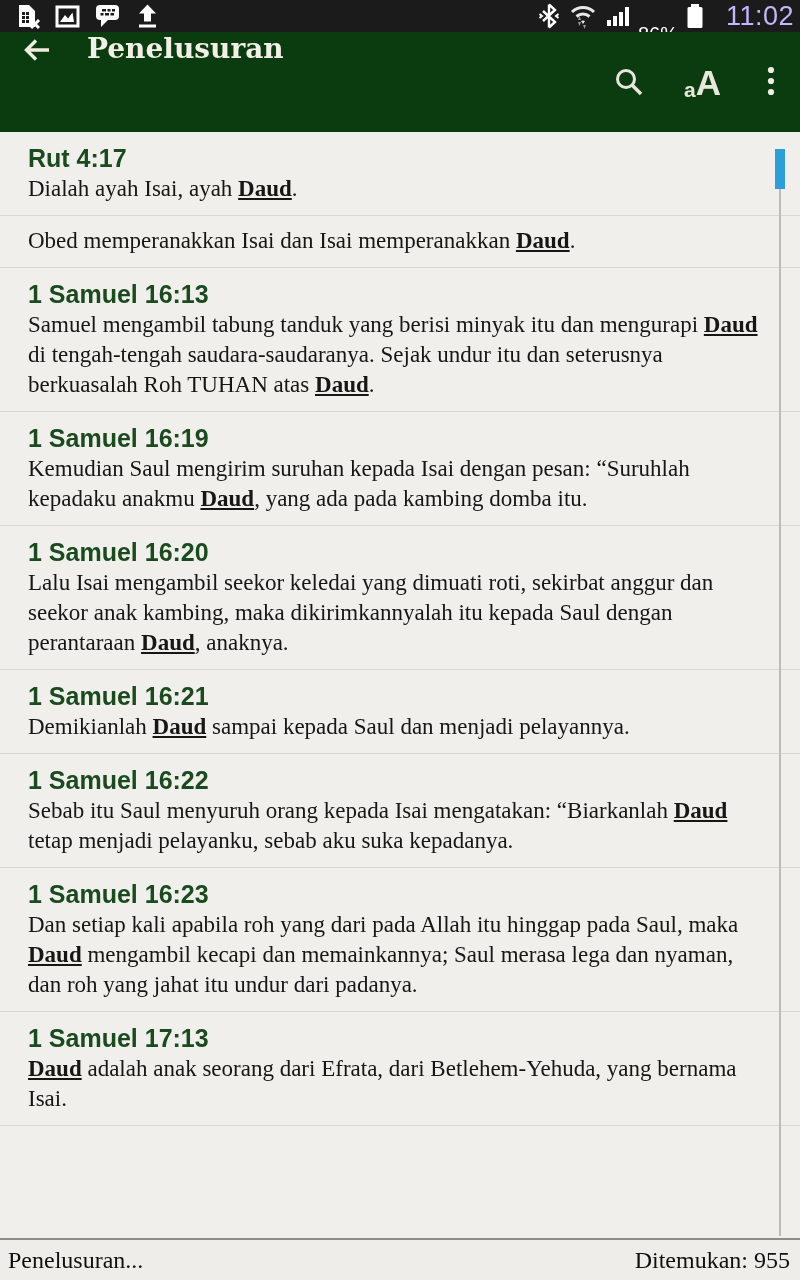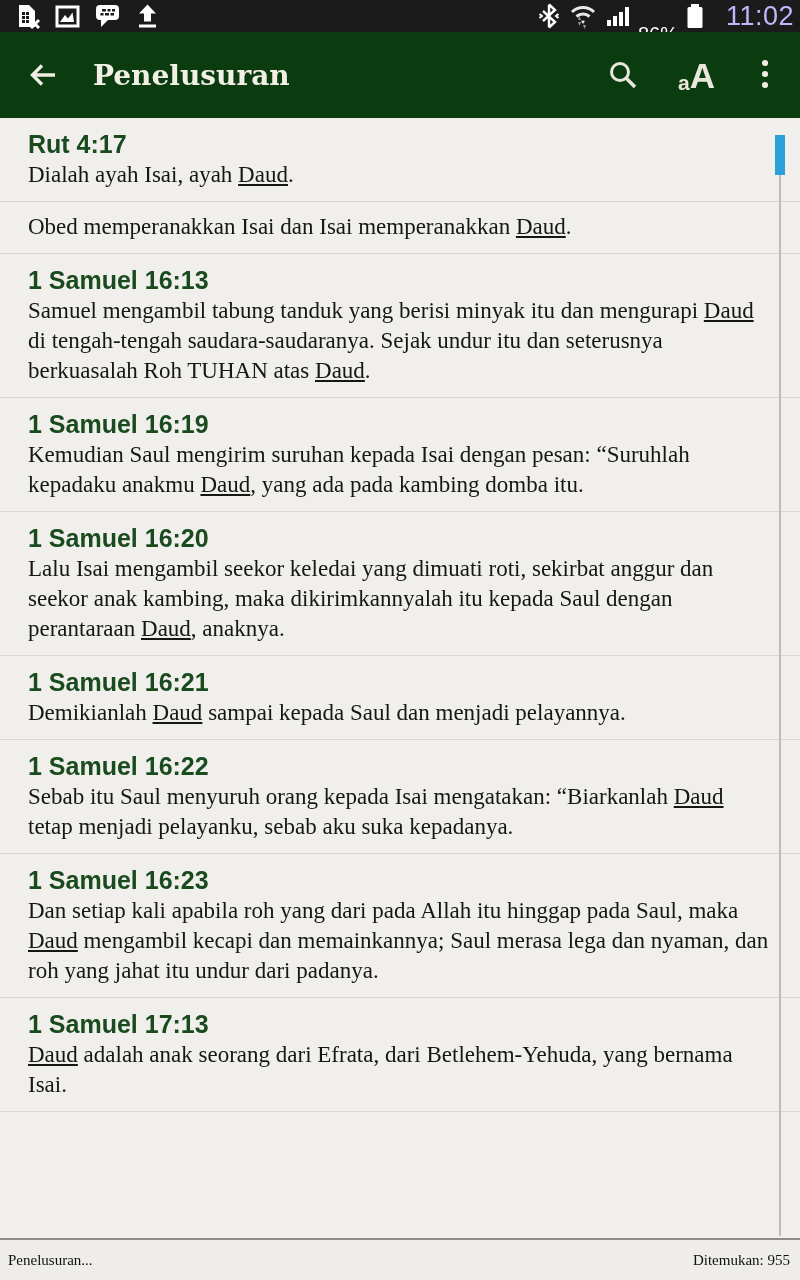--- a/index.html
+++ b/index.html
@@ -14,22 +14,22 @@
     height:32px; background:var(--statusbar-bg,#1b1b1b); color:#fff;
     display:flex; align-items:center; padding:0 6px; flex:0 0 auto;
   }
   .sb-left { display:flex; align-items:center; gap:14px; padding-left:8px; }
   .sb-right { margin-left:auto; display:flex; align-items:center; gap:7px; }
   .sb-right .pct { font-size:20px; color:#fdfdfd;margin-top:36px; }
   .sb-right .clock { font-size:27px; color:#c4b5fd; margin-left:14px; letter-spacing:0.5px; }
   .sbi { display:block; }
   
   .app-bar {
-    height:86px; background:var(--appbar-bg,#0b3c10);
-    display:flex; align-items:center; padding:0 25px; flex:0 0 auto;
+    height:100px; background:var(--appbar-bg,#0b3c10);
+    display:flex; padding:0 19px; flex:0 0 auto;
   }
   .back-btn { width:36px; height:36px; display:flex; align-items:center; justify-content:center; }
   .page-title {
     margin-left:32px; font-family:"DejaVu Serif", serif; font-weight:bold;
     font-size:28px; color:#f2efe5;
   }
   .ab-actions { margin-left:auto; display:flex; align-items:center; }
   .ab-btn { display:flex; align-items:flex-end; justify-content:center; }
   .ab-search { margin-right:38px; }
   .ab-font { margin-right:40px; color:#e9e6db; font-weight:bold; line-height:1; }
@@ -41,33 +41,33 @@
     flex:1 1 auto; background:var(--list-bg,#f0efeb); position:relative; overflow:hidden;
   }
   .result { padding:10px 30px 11px 28px; border-bottom:1px solid #d8d7d3; }
   .ref {
     font-family:Liberation Sans, sans-serif; font-weight:bold;
     font-size:25px; line-height:32px; color:var(--ref-green,#1a4b1f);
   }
   .vtext {
     font-family:"Liberation Serif", serif; font-size:23px; line-height:30px; color:#161616;
   }
-  .vtext .hl { font-weight:normal; text-decoration:underline; }
+  .vtext .hl { font-weight:bold; text-decoration:underline; }
   .scroll-track {
     position:absolute; right:19px; top:57px; bottom:2px; width:2px; background:#bdbcb8;
   }
   .scroll-thumb {
     position:absolute; right:15px; top:17px; width:10px; height:40px;
     background:var(--scroll-thumb,#2b9fd8);
   }
   
   .footer {
     height:42px; flex:0 0 auto; background:#eeedea; border-top:2px solid #8e8d89;
     display:flex; align-items:center; justify-content:space-between; padding:0 10px 0 8px;
-    font-family:"Liberation Serif", serif; font-size:15px; color:#101010;gap:47px;
+    font-family:"Liberation Serif", serif; font-size:24px; color:#101010;gap:47px;
   }
 </style>
 </head>
 <body>
 
 <div class="screen">
 
   <div class="status-bar">
     <div class="sb-left">
       <svg class="sbi" width="27" height="26" viewBox="0 0 27 26">

